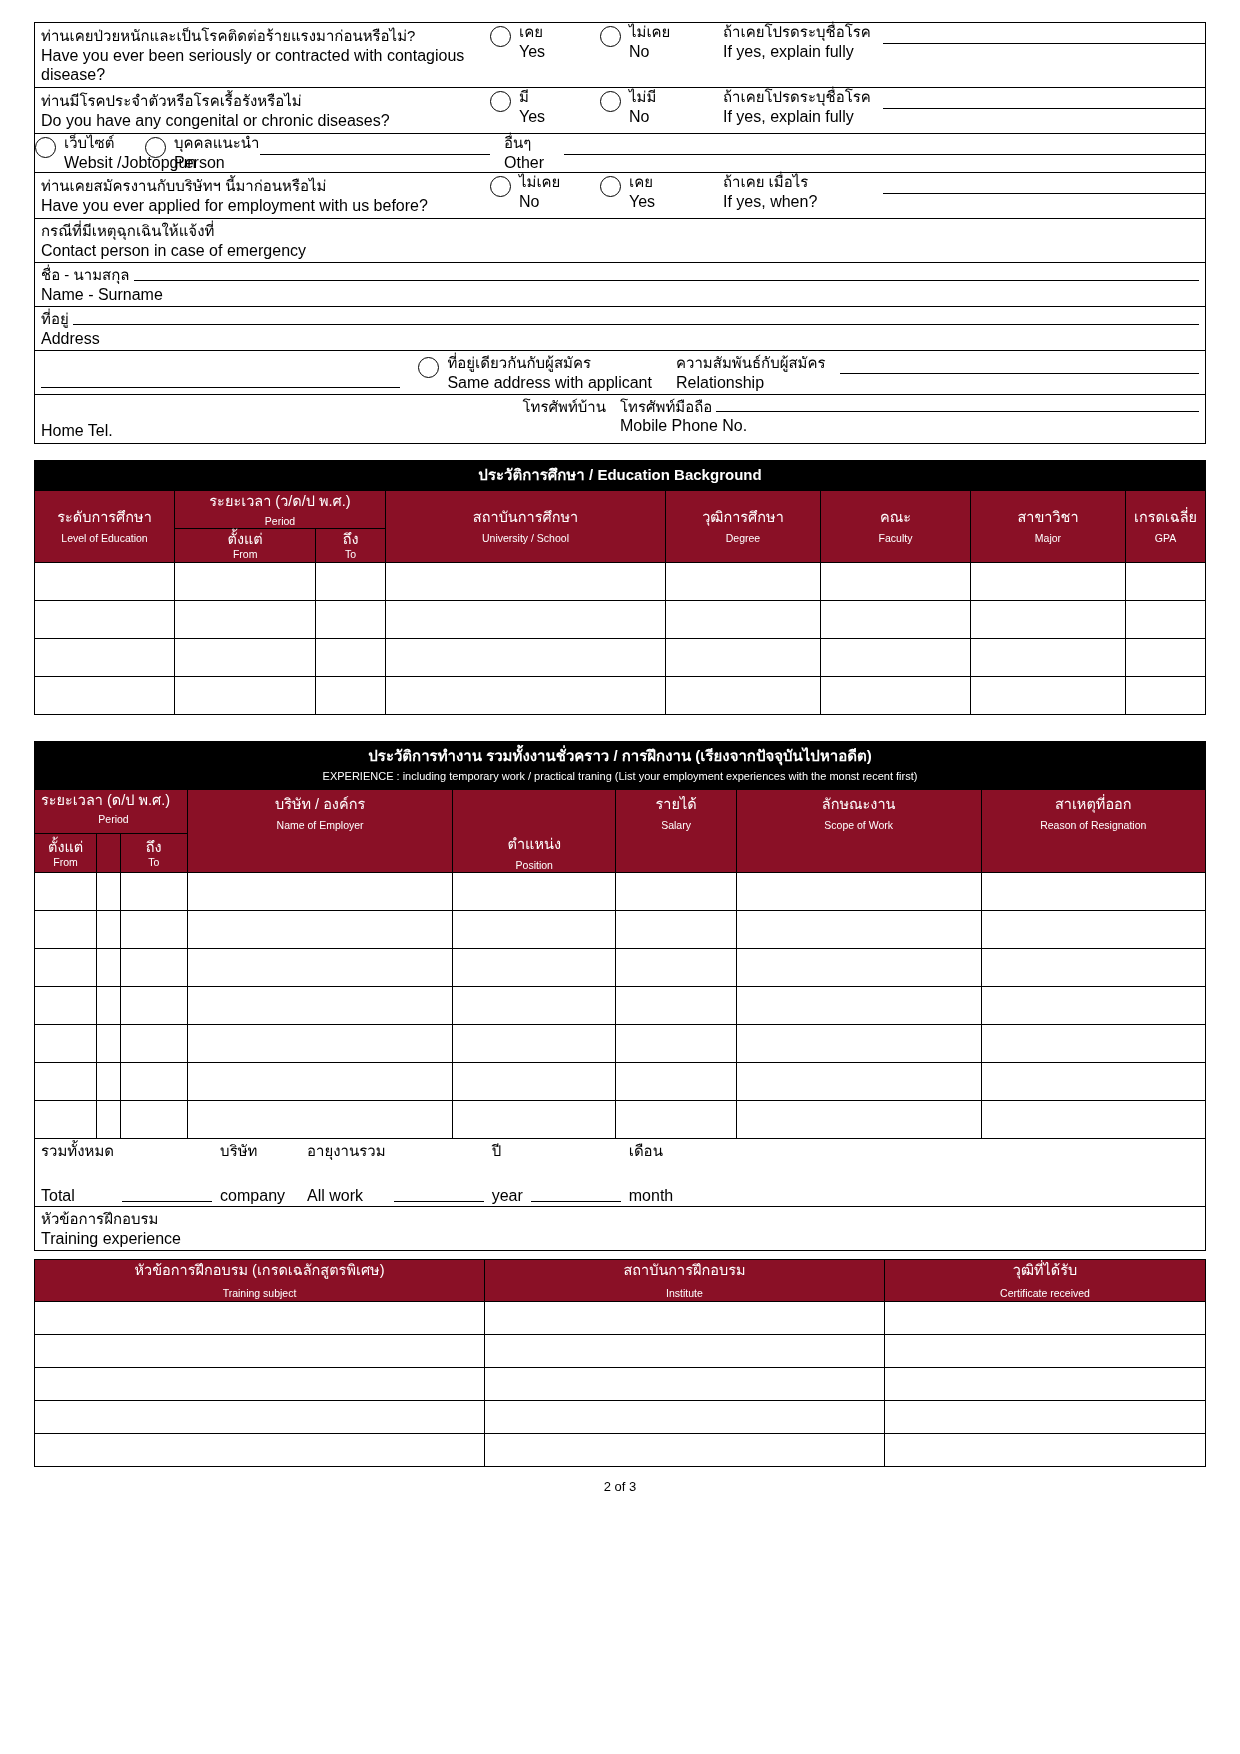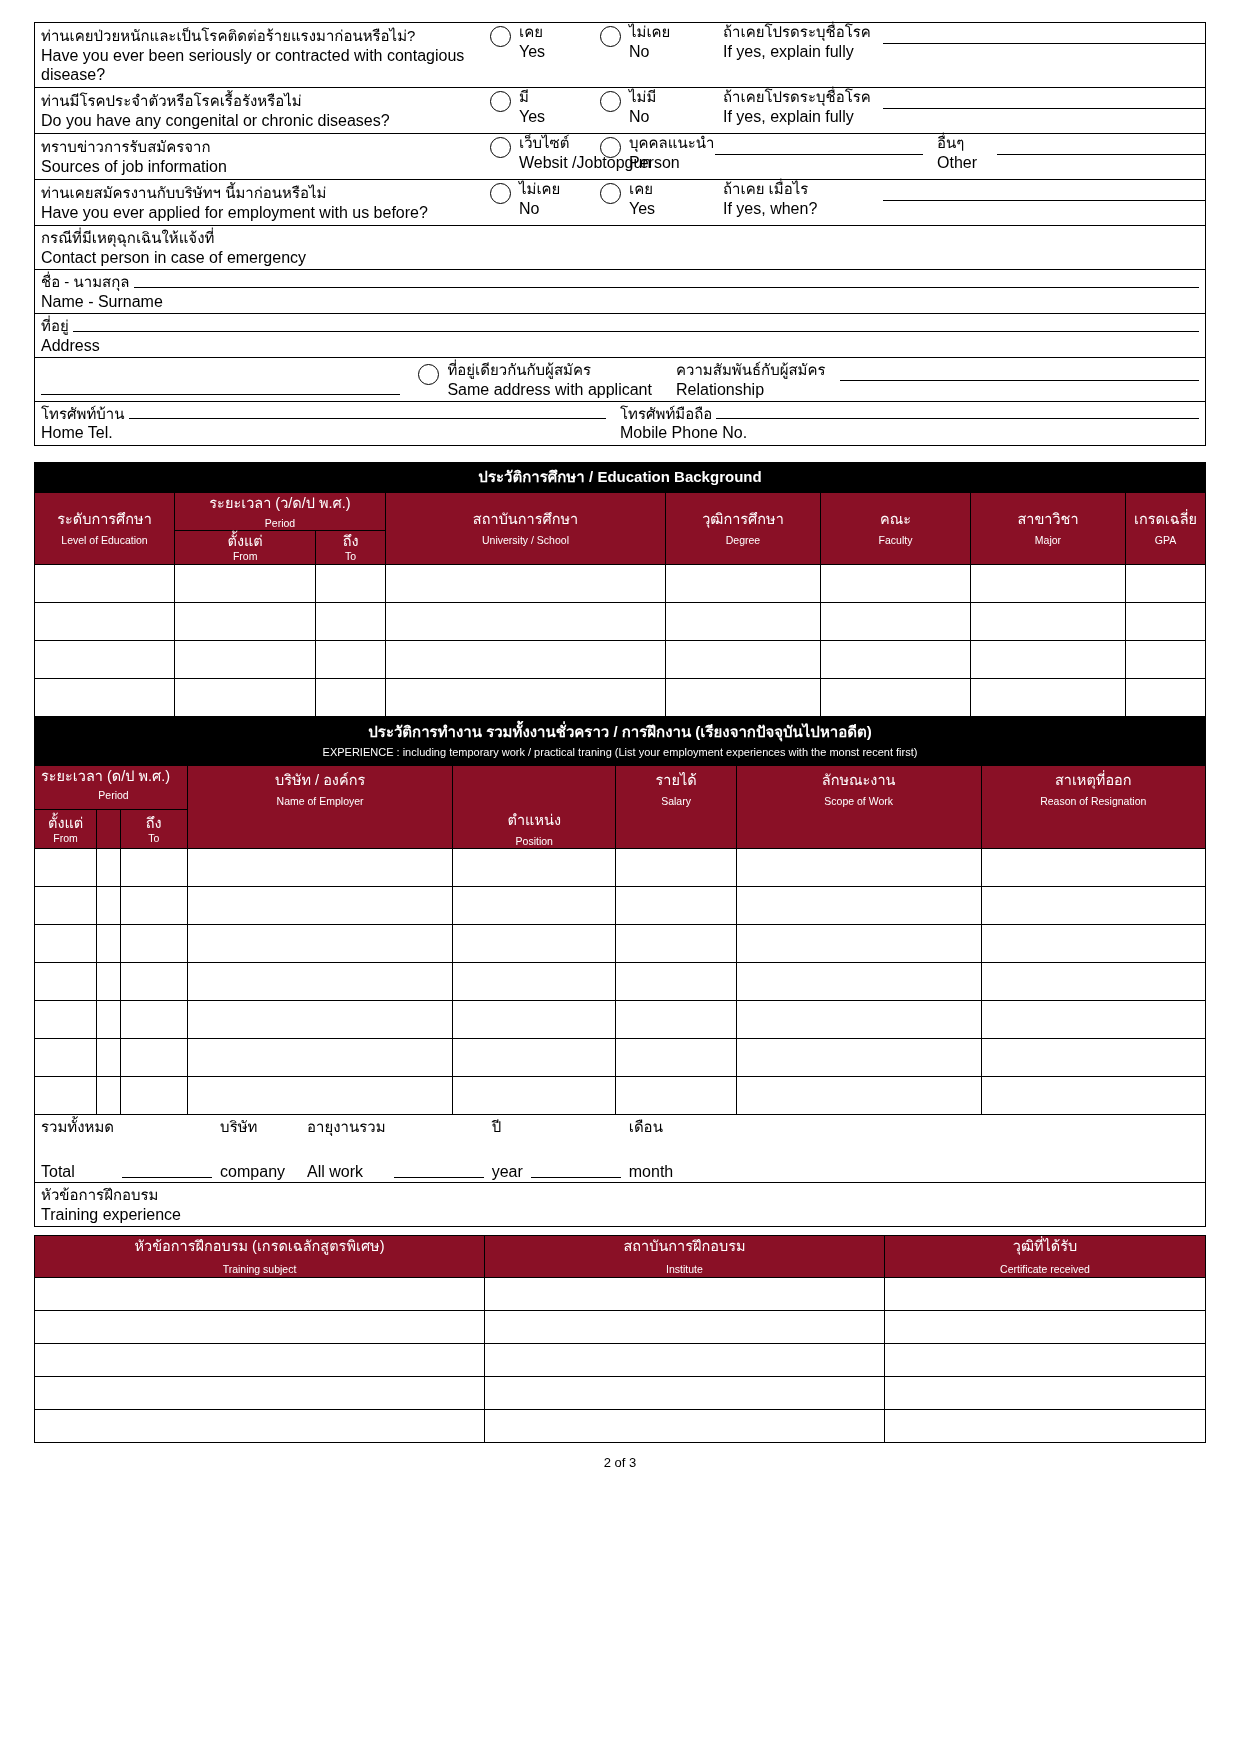--- a/index.html
+++ b/index.html
@@ -117,24 +117,20 @@
         </span>
       </div>
       <div class="optText" style="width:160px;">
         <div class="th nowrap">ถ้าเคยโปรดระบุชื่อโรค</div>
         <div class="en nowrap">If yes, explain fully</div>
       </div>
       <div class="fill"></div>
     </div>
 
     <div class="qrow">
-      <div class="qlabel">
-        <div class="th">ทราบข่าวการรับสมัครจาก</div>
-        <div class="en">Sources of job information</div>
-      </div>
       <div class="opt" style="width:110px;">
         <span class="radio"></span>
         <span class="optText">
           <div class="th">เว็บไซต์</div>
           <div class="en">Websit /Jobtopgun</div>
         </span>
       </div>
       <div class="opt" style="width:115px;">
         <span class="radio"></span>
         <span class="optText">
@@ -213,21 +209,21 @@
           <div class="th nowrap">ความสัมพันธ์กับผู้สมัคร</div>
           <div class="en nowrap">Relationship</div>
         </div>
         <div class="underline" style="margin-left:14px; margin-bottom:18px;"></div>
       </div>
     </div>
 
     <div class="eline" style="border-bottom:none;">
       <div style="display:flex;">
         <div style="width:50%; padding-right:14px;">
-          <div style="display:flex; align-items:flex-end;">
+          <div style="display:flex; align-items:flex-end;flex-direction:column;">
             <div class="th nowrap">โทรศัพท์บ้าน</div>
             <div class="underline"></div>
           </div>
           <div class="en">Home Tel.</div>
         </div>
         <div style="width:50%;">
           <div style="display:flex; align-items:flex-end;">
             <div class="th nowrap">โทรศัพท์มือถือ</div>
             <div class="underline"></div>
           </div>
@@ -321,21 +317,21 @@
           <td class="cell"></td>
           <td class="cell"></td>
           <td class="cell"></td>
           <td class="cell"></td>
           <td class="cell"></td>
           <td class="cell"></td>
         </tr>
   </tbody>
     </table>
 
-  <div class="sec" style="">
+  <div class="sec" style="margin-top:26px;">
     <div class="th">ประวัติการทำงาน  รวมทั้งงานชั่วคราว / การฝึกงาน  (เรียงจากปัจจุบันไปหาอดีต)</div>
     <div class="en" style="padding-top:4px;">EXPERIENCE : including temporary work / practical traning (List your employment experiences with the monst recent first)</div>
   </div>
 
   <table class="bd">
     <tbody>
         <tr>
       <td class="mh" colspan="3" style="width:150px; text-align:left; padding-left:6px; vertical-align:top;">
         <div class="th">ระยะเวลา (ด/ป พ.ศ.)</div>
         <div class="en" style="text-align:center; padding-top:4px;">Period</div>

